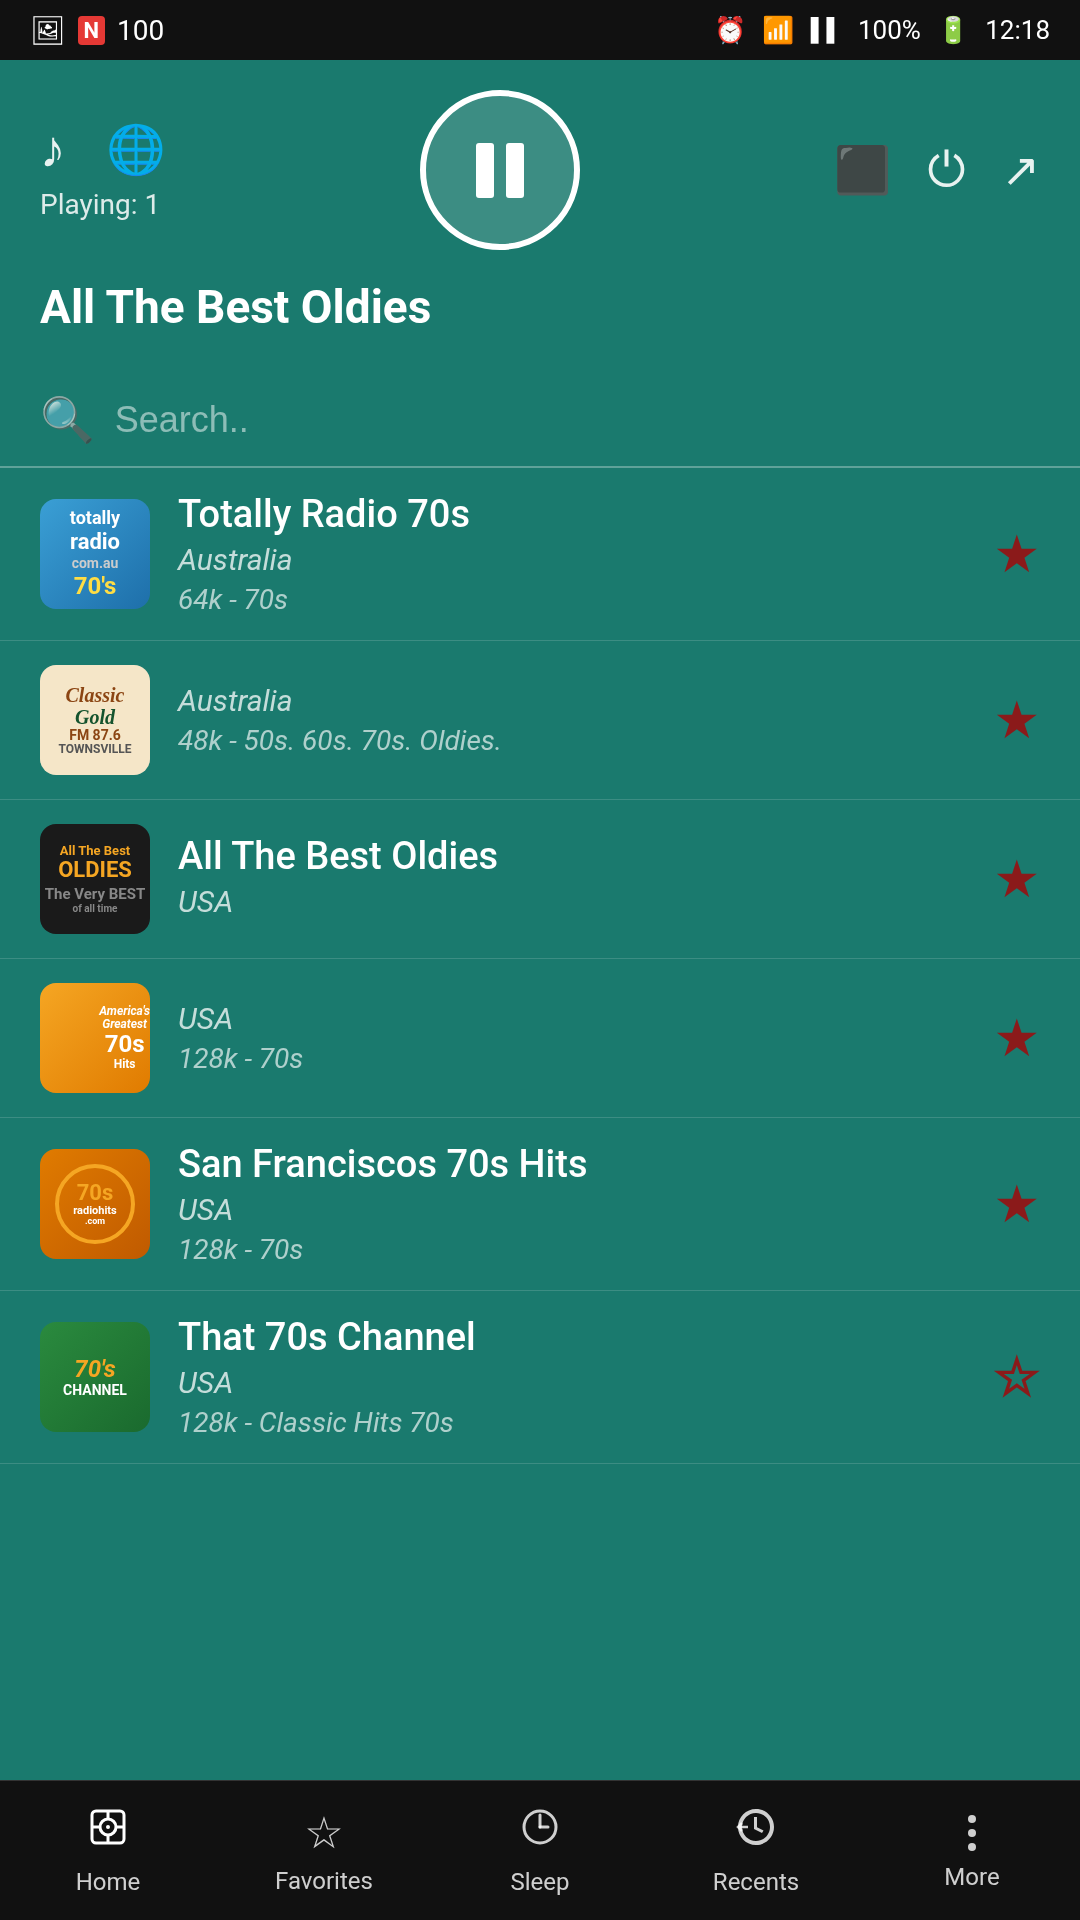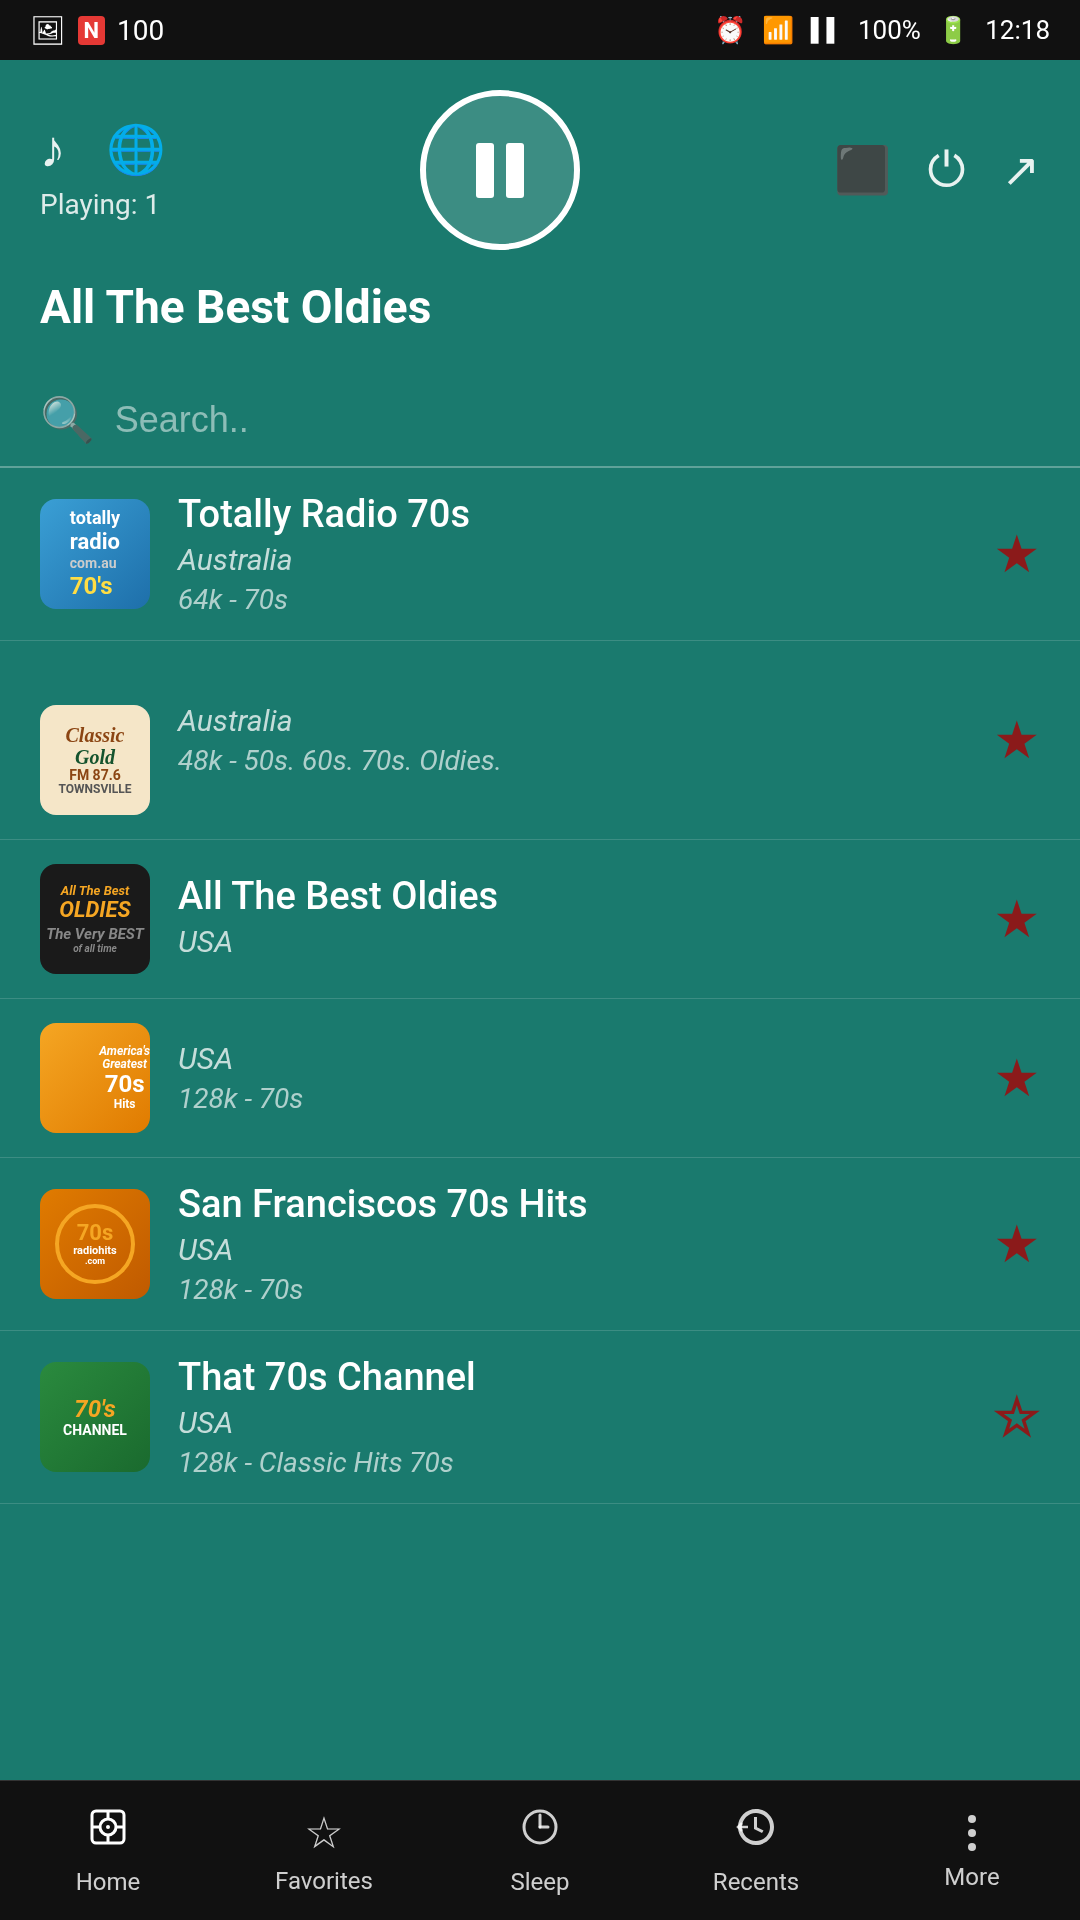--- a/index.html
+++ b/index.html
@@ -166,29 +166,27 @@
       text-align: center;
       padding: 8px;
       line-height: 1.2;
     }
     .logo-classic {
       background: #f5e6c8;
       color: #8b4513;
       font-size: 18px;
       text-align: center;
       padding: 6px;
-      margin-top: 40px;
     }
     .logo-oldies {
       background: #1a1a1a;
       color: #f5a623;
       font-size: 16px;
       text-align: center;
       padding: 0;
-      font-style: italic;
     }
     .logo-americas {
       background: linear-gradient(135deg, #f5a623, #e07b00);
       color: white;
       font-size: 16px;
       text-align: center;
       padding: 0;
       justify-content: flex-end;
     }
     .logo-sf {
@@ -322,21 +320,21 @@
 
   <div class="search-bar">
     <span class="search-icon">🔍</span>
     <input type="text" class="search-input" placeholder="Search.." style="">
   </div>
 
   <div class="station-list">
 
     <div class="station-item">
       <div class="station-logo logo-totally">
-        <div style="text-align:left; line-height:1.2; font-size:20px; color:white;">
+        <div style="text-align:center; line-height:1.2; font-size:20px; color:white;">
           <div style="font-size:18px;">totally</div>
           <div style="font-size:22px; font-weight:bold;">radio</div>
           <div style="font-size:14px; color:#ccc;">com.au</div>
           <div style="font-size:24px; font-weight:bold; color:#ffdd44;">70's</div>
         </div>
       </div>
       <div class="station-info">
         <div class="station-name">Totally Radio 70s</div>
         <div class="station-country">Australia</div>
         <div class="station-details">64k - 70s</div>

